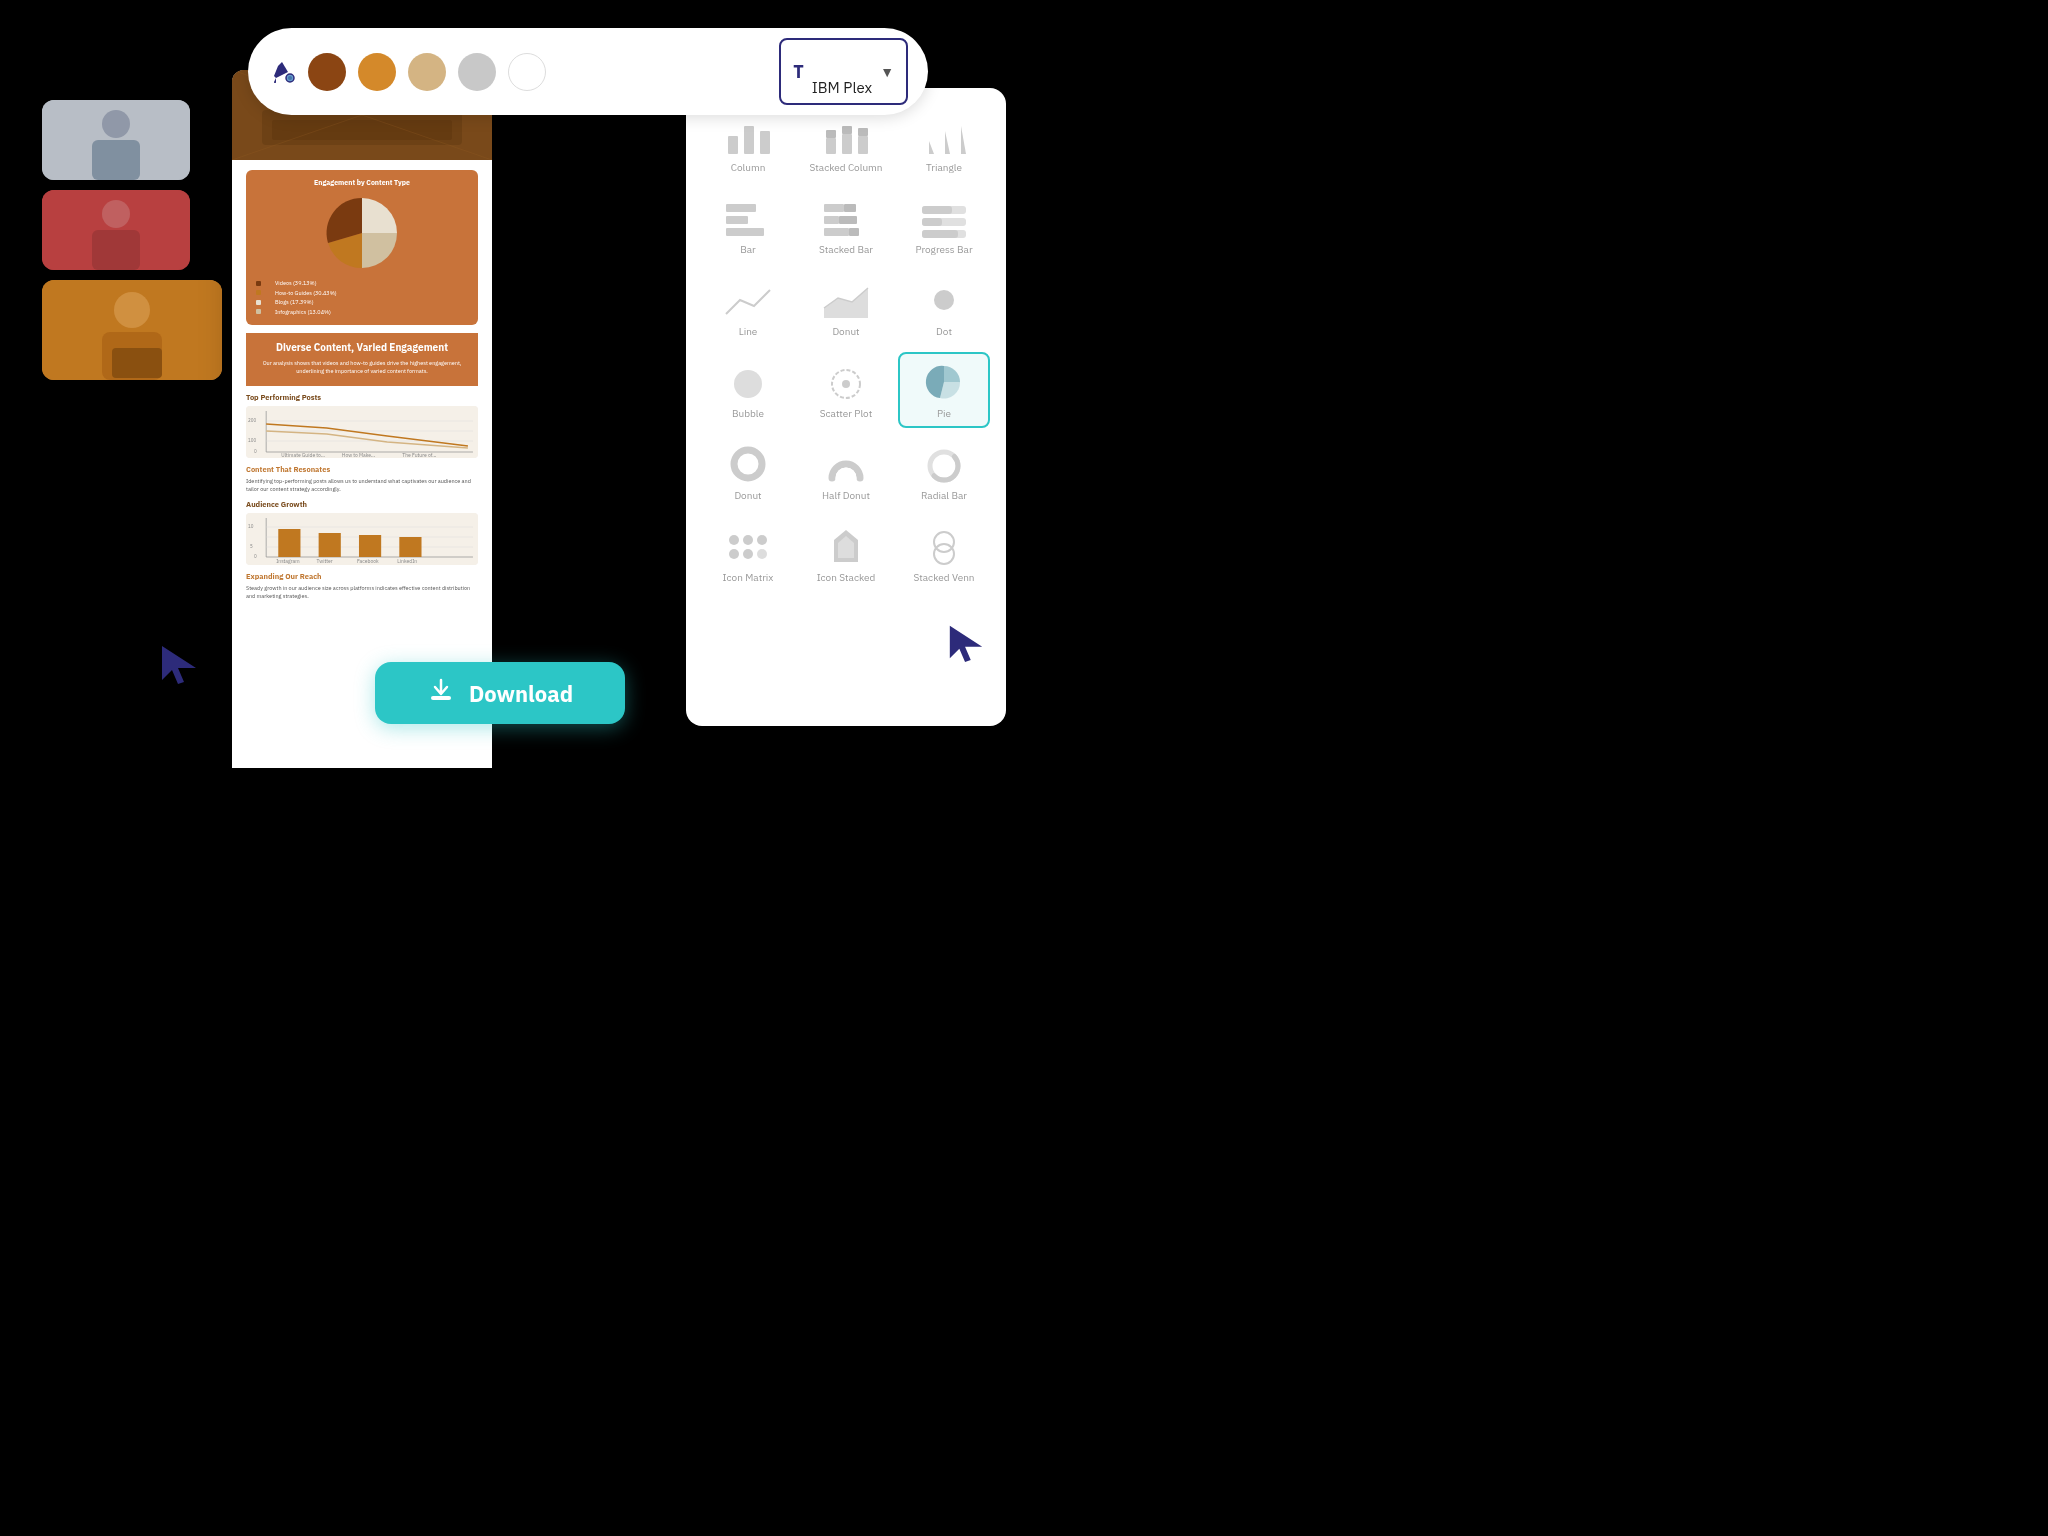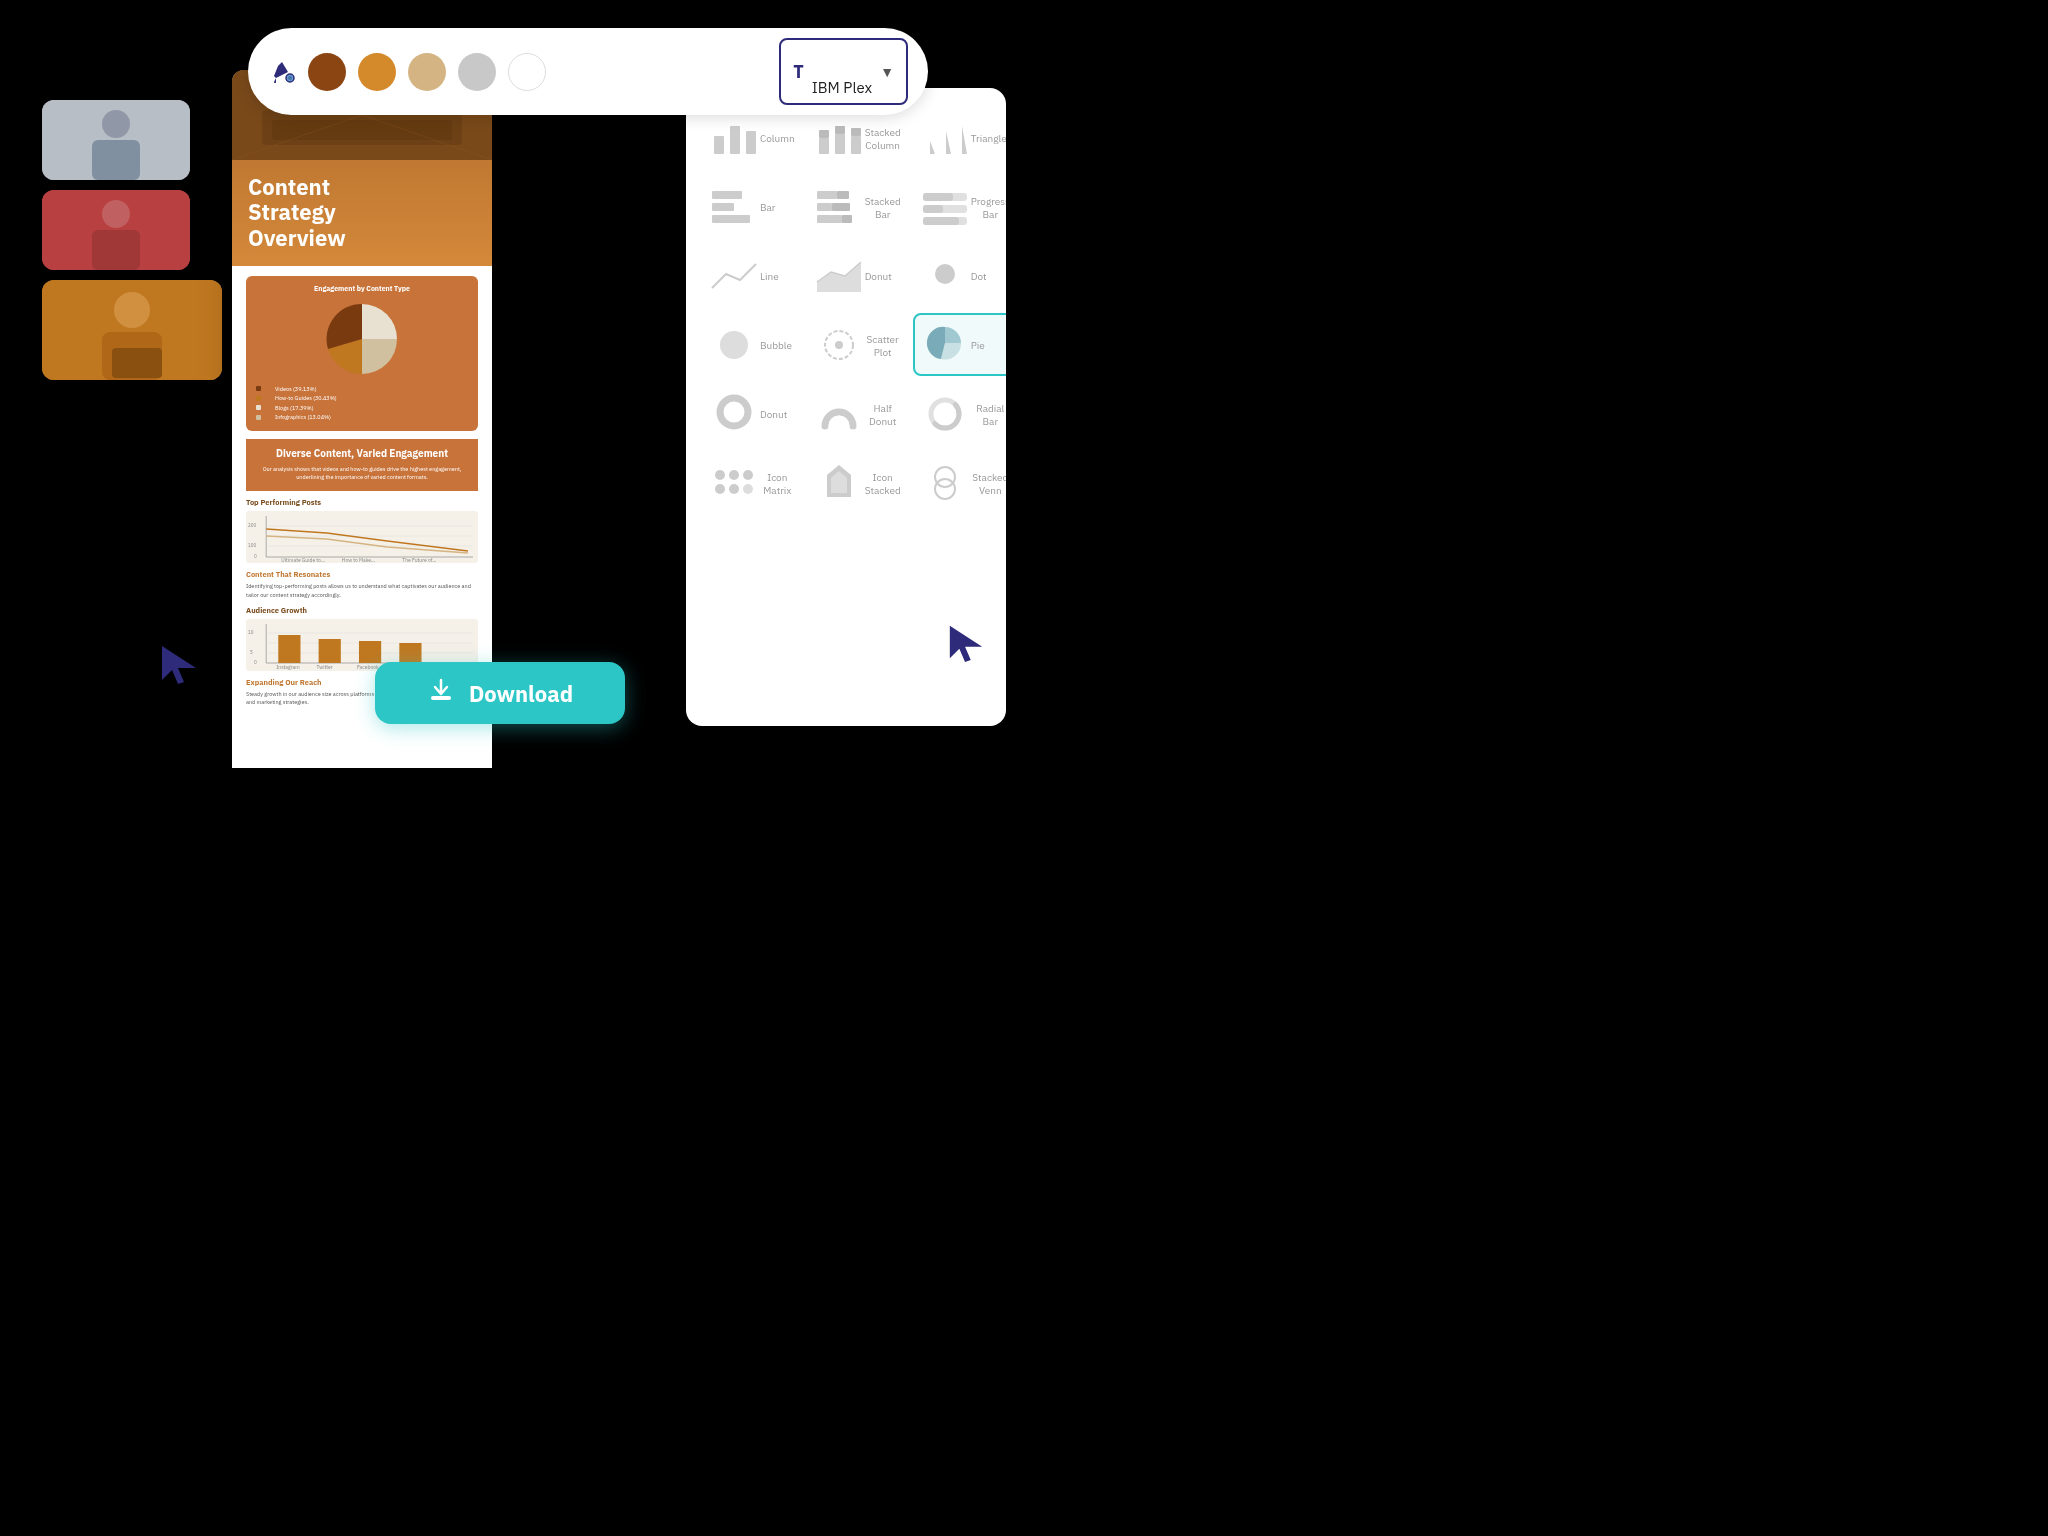--- a/index.html
+++ b/index.html
@@ -273,21 +273,21 @@
       z-index: 15;
       overflow: hidden;
     }
     .chart-grid {
       display: grid;
       grid-template-columns: repeat(3, 1fr);
       gap: 6px;
     }
     .chart-item {
       display: flex;
-      flex-direction: row;
+      flex-direction: column;
       align-items: center;
       padding: 8px 4px 6px;
       border-radius: 8px;
       cursor: pointer;
       border: 2px solid transparent;
     }
     .chart-item.selected {
       border: 2px solid #2cc6c6;
       background: #f0fafa;
     }
@@ -415,23 +415,20 @@
       <rect width="260" height="90" fill="#7a4c1e"></rect>
 
       <rect x="30" y="40" width="200" height="35" rx="4" fill="#5a3810" opacity="0.6"></rect>
       <rect x="40" y="50" width="180" height="20" rx="2" fill="#4a2808" opacity="0.4"></rect>
 
       <line x1="0" y1="0" x2="260" y2="90" stroke="#a0682a" stroke-width="1" opacity="0.3"></line>
       <line x1="260" y1="0" x2="0" y2="90" stroke="#a0682a" stroke-width="1" opacity="0.3"></line>
     </svg>
   </div>
 
-  <div class="doc-title-section">
-    <div class="doc-title">Content<br>Strategy<br>Overview</div>
-  </div>
 
   <div class="doc-body">
 
     <div class="pie-section">
       <div class="pie-title">Engagement by Content Type</div>
       <div class="pie-chart-container">
         <svg width="80" height="80" viewBox="0 0 80 80" class="pie-svg">
 
           <path d="M40,40 L40,5 A35,35 0 0,1 75,40 Z" fill="#e8e0d0"></path>
           <path d="M40,40 L75,40 A35,35 0 0,1 40,75 Z" fill="#d0c0a0"></path>

